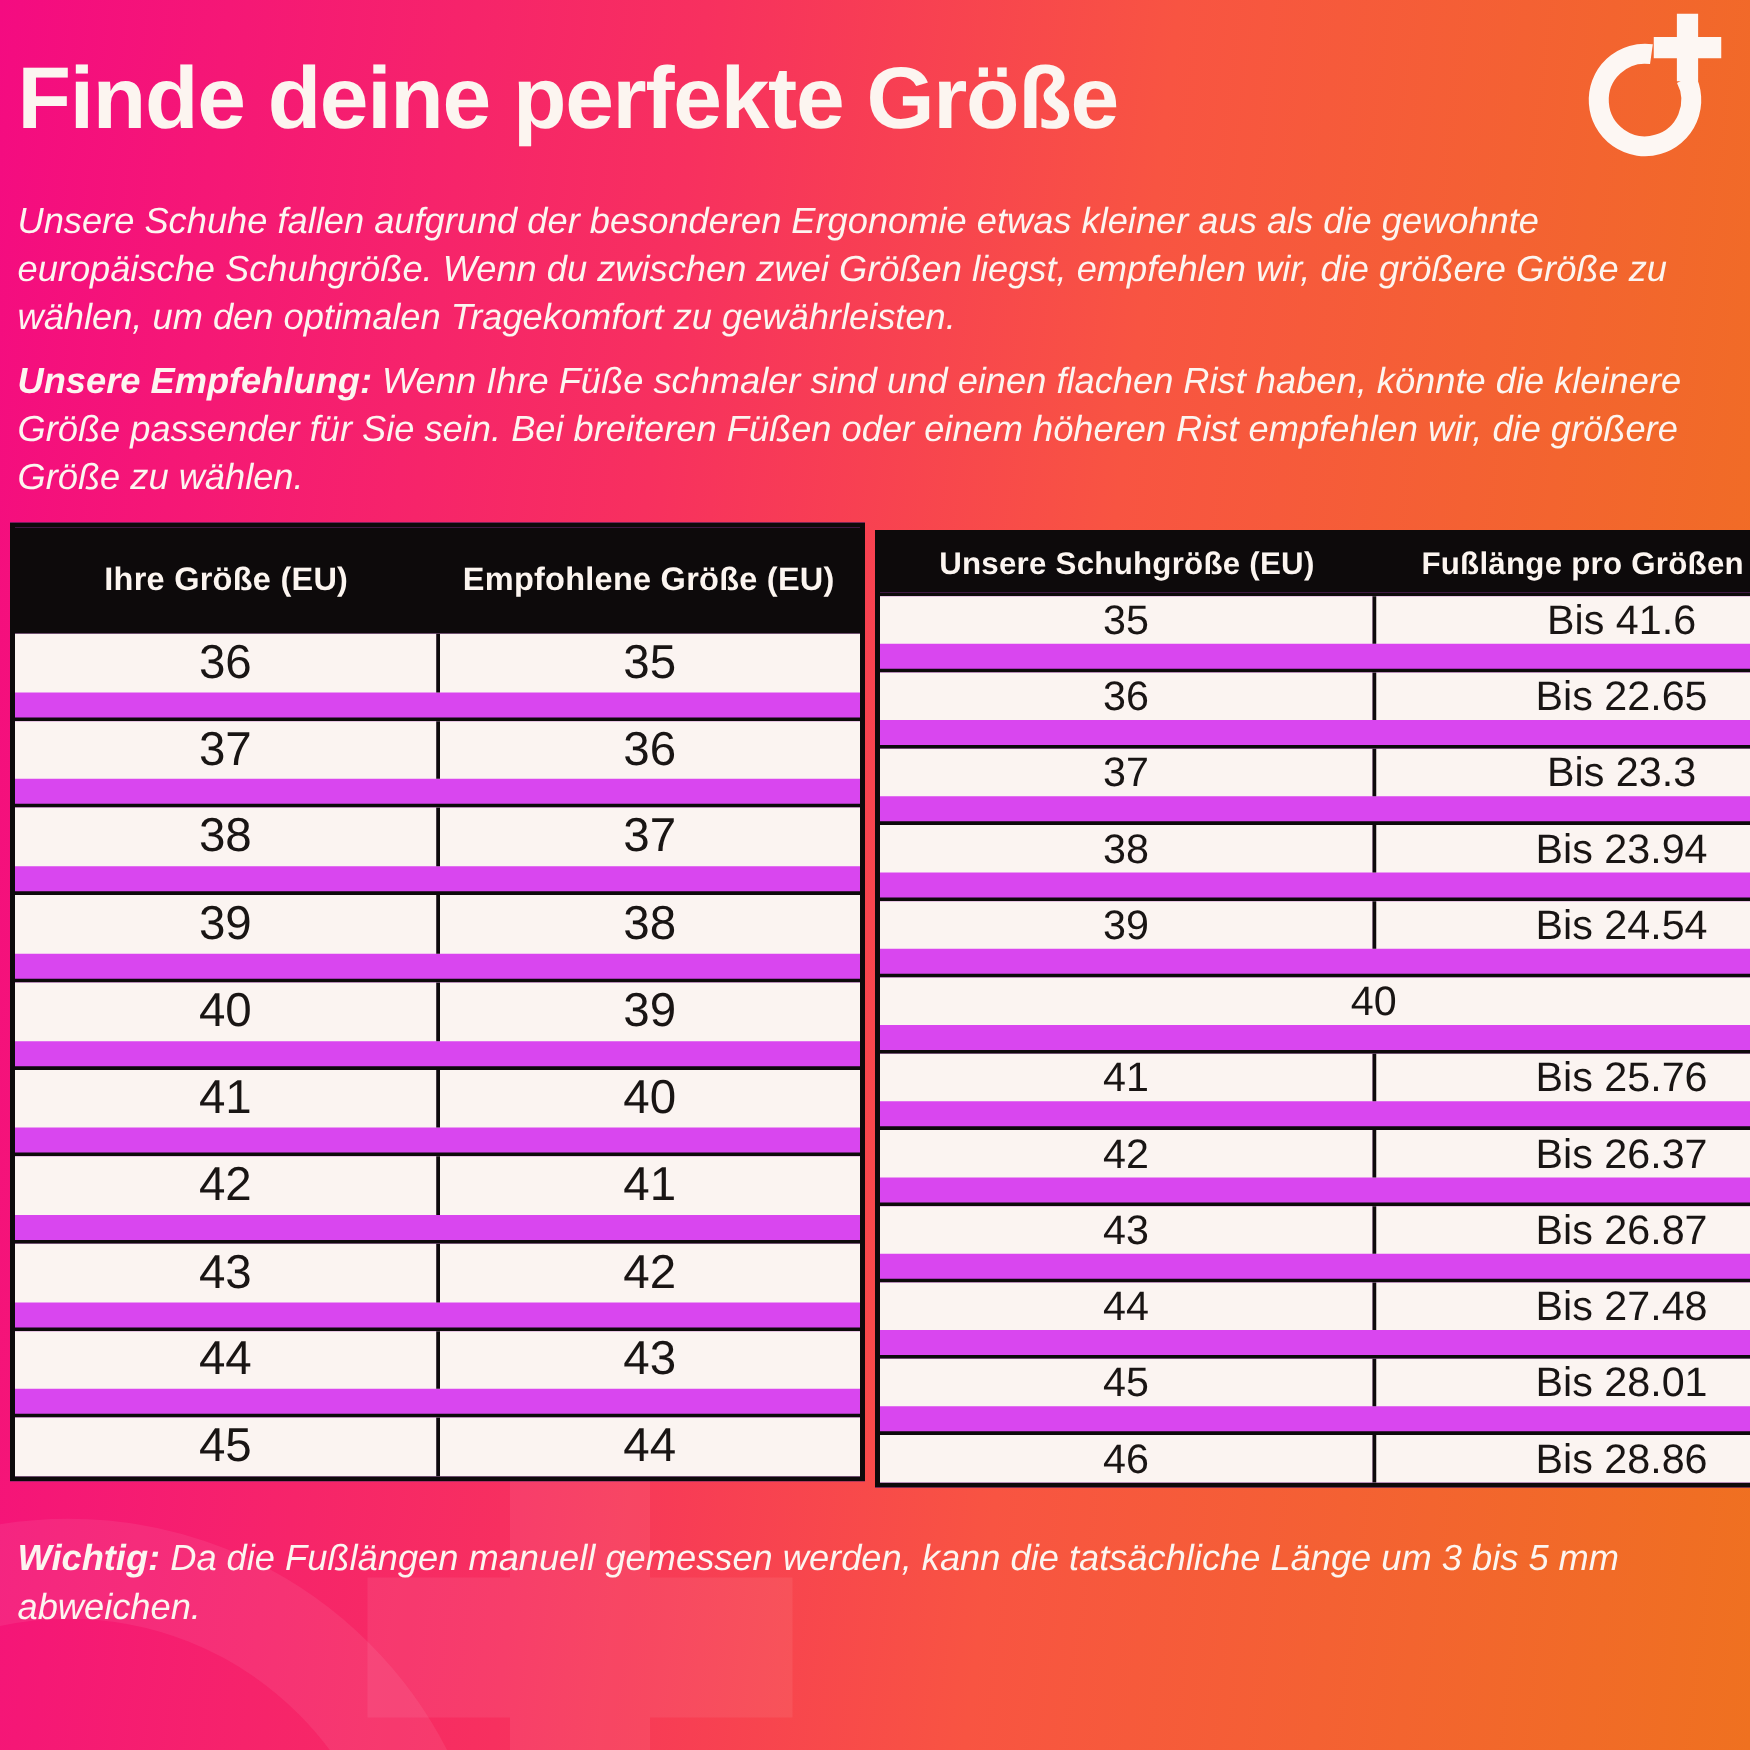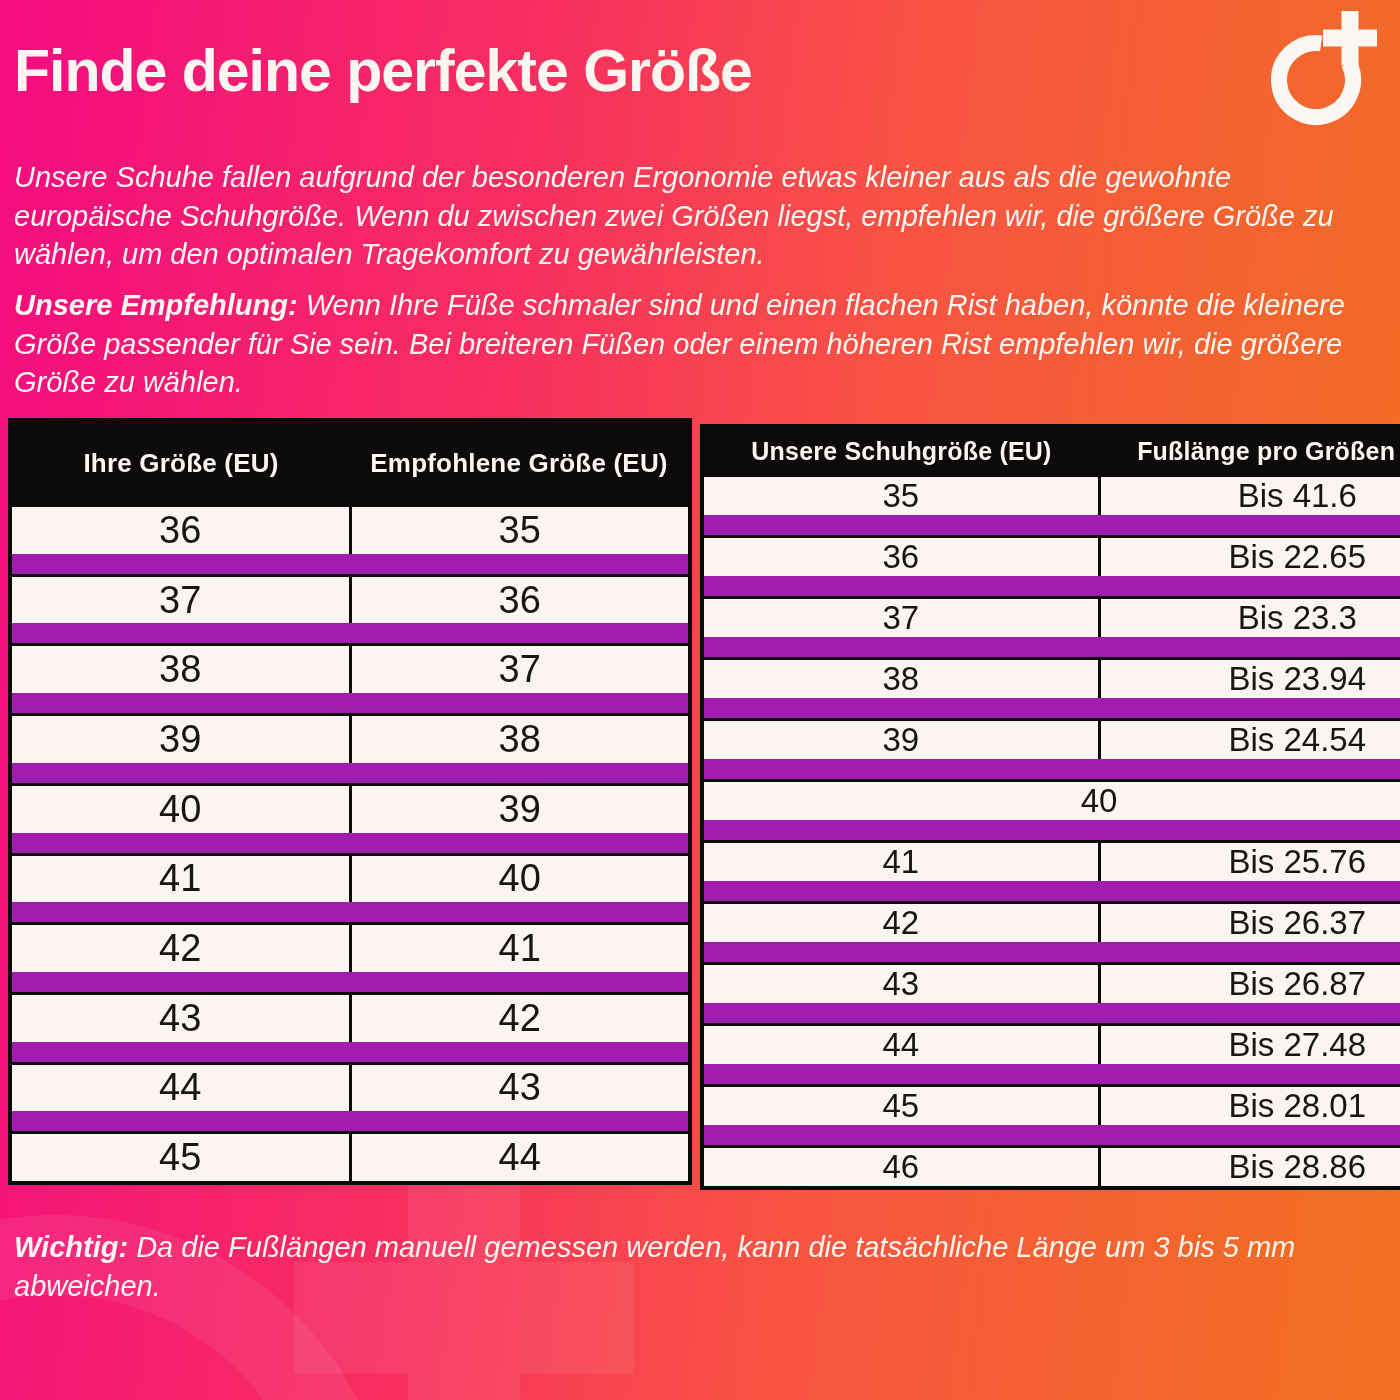--- a/index.html
+++ b/index.html
@@ -10,35 +10,35 @@
     color:#FCF5F0;
   }
   .abs { position:absolute; }
 
   
   #watermark { left:0; top:0; width:1400px; height:1400px; pointer-events:none; }
 
   
   #page-title {
     left:14px; top:38px; width:1250px;
-    font-size:59px; font-weight:800; letter-spacing:-1px; line-height:1.15;
+    font-size:70px; font-weight:800; letter-spacing:-1px; line-height:1.15;
     color:#FCF5F0;
   }
   #logo { left:1262px; top:8px; width:120px; height:125px; }
 
   .copy { left:14px; width:1378px; font-size:29px; line-height:1.33; font-weight:500; color:#FCF5F0;font-style:italic; }
   #intro-text { top:158px; }
   #recommendation-text { top:286px; }
   #important-note { top:1228px; width:1345px; }
   .lead { font-weight:800; }
 
   
   .table {
     position:absolute; display:flex; flex-direction:column;
-    background:#a21caf; border:4px solid #0D0A0B; box-sizing:border-box;
+    background:#d946ef; border:4px solid #0D0A0B; box-sizing:border-box;
   }
   #conversion-table { left:8px;   top:418px; width:684px; height:767px; }
   #footlength-table { left:700px; top:424px; width:798px; height:766px; }
   .t-head { display:flex; align-items:center; background:#0D0A0B; color:#FCF5F0; }
   #conversion-table .t-head { height:82px; font-size:26px; }
   #footlength-table .t-head { height:76px; font-size:25px; }
   .t-hcell { flex:1; text-align:center; font-weight:700; letter-spacing:0.2px; }
   .t-body { flex:1; display:flex; flex-direction:column;gap:20px; }
   .t-row { flex:1; display:flex; border-top:3px solid #0D0A0B; }
   .t-cell {

